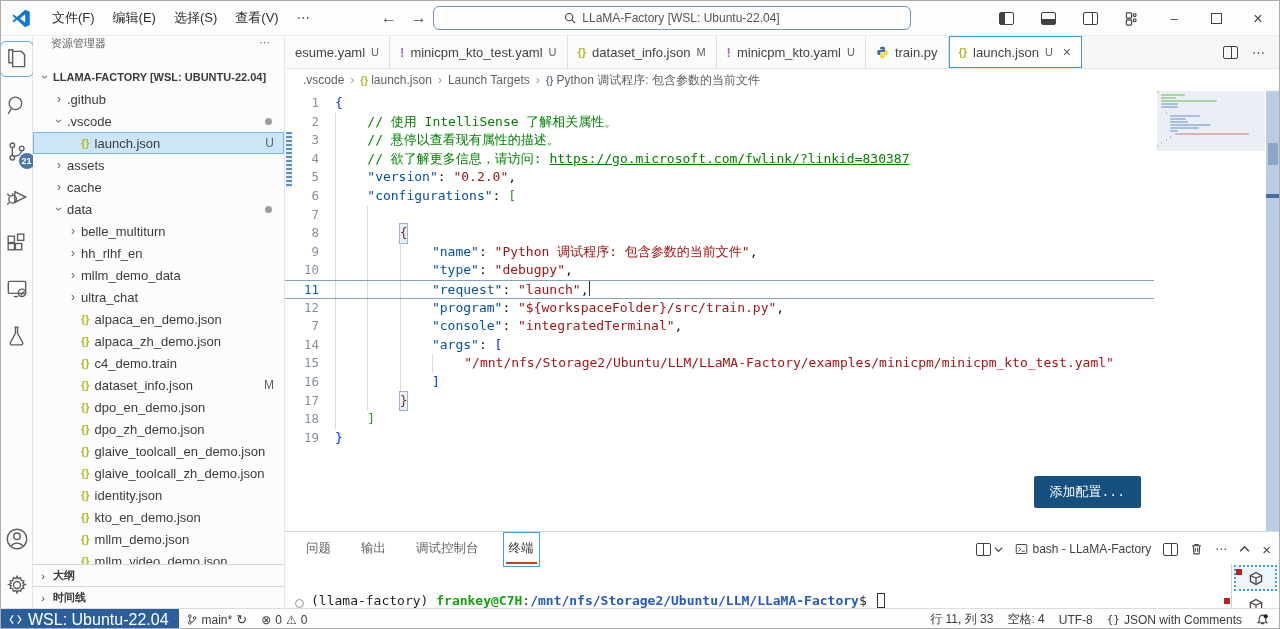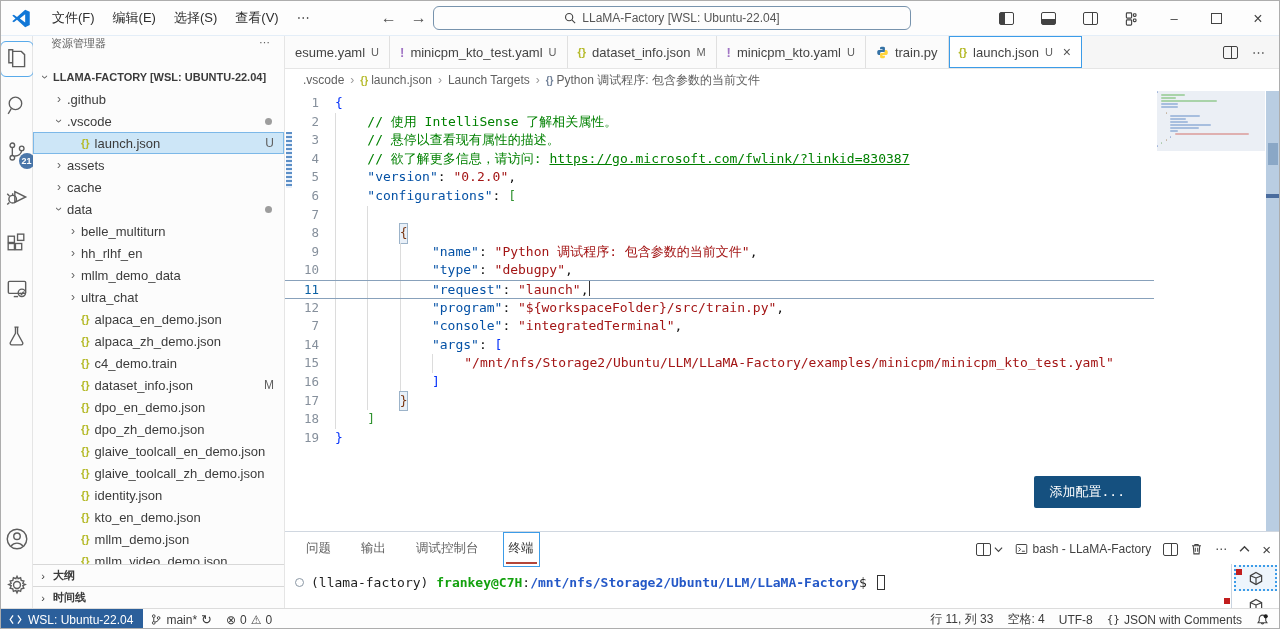--- a/index.html
+++ b/index.html
@@ -102,35 +102,35 @@
   #add-config-btn { position:absolute; right:138px; top:385px; background:#15507f; color:#fff; border:none; padding:7px 16px; font-size:13px; font-family:inherit; border-radius:2px; }
 
   
   #panel { height:77px; border-top:1px solid #d0d7e0; display:flex; flex-direction:column; flex:none; background:#fff; }
   #panel-header { height:34px; display:flex; align-items:center; padding:0 8px 0 18px; flex:none; }
   .ptab { margin-right:24px; font-size:12.5px; color:#616161; padding:5px 3px; position:relative; }
   .ptab.active { color:#333; outline:1px solid #3c9ce8; outline-offset:2px; border-bottom:2px solid #b3463a; }
   #panel-actions { margin-left:auto; display:flex; align-items:center; gap:12px; color:#424242; font-size:12px; }
   #panel-actions .pa-label { display:flex; align-items:center; gap:5px; color:#424242; }
   #panel-body { flex:1; display:flex; position:relative; font-family:"DejaVu Sans Mono","Liberation Mono",monospace; font-size:13px; }
-  #terminal-text { position:absolute; left:10px; bottom:18px; display:flex; align-items:center; white-space:pre;margin-top:14px; }
+  #terminal-text { position:absolute; left:10px; bottom:0; display:flex; align-items:flex-end; white-space:pre;margin-top:14px; }
   .deco-circle { width:9px; height:9px; border:1.5px solid #8b98a5; border-radius:50%; margin-right:7px; flex:none; }
   .t-def { color:#1e1e1e; }
   .t-green { color:#13a10e; font-weight:bold; }
   .t-blue { color:#2458c7; font-weight:bold; }
   .t-cursor { display:inline-block; width:8px; height:15px; border:1.3px solid #333; margin-left:2px; vertical-align:middle; }
   #term-tabs { position:absolute; right:0; top:-2px; bottom:0; width:48px; border-left:1px solid #c9d4e0; }
   .term-tab { height:26px; display:flex; align-items:center; justify-content:center; position:relative; margin:1px 2px; }
   .term-tab.selected { outline:2px dotted #3c9ce8; outline-offset:-2px; background:#eef5fc; }
   .term-tab .errdot { position:absolute; left:2px; top:4px; width:6px; height:6px; background:#c21e1e; }
   .term-tab.second .errdot { top:auto; bottom:14px; left:-10px; }
 
   
   #statusbar { height:22px; display:flex; align-items:center; background:#fdfdfd; border-top:1px solid #dcdcdc; font-size:12px; color:#3b3b3b; position:relative; z-index:5; }
-  #remote-chip { background:#2b5f9b; color:#fff; height:22px; display:flex; align-items:center; padding:0 10px 0 8px; gap:6px; font-size:12px; }
+  #remote-chip { background:#2b5f9b; color:#fff; height:22px; display:flex; align-items:center; padding:0 10px 0 8px; gap:6px; font-size:16px; }
   .sb-item { display:flex; align-items:center; gap:4px; padding:16px 7px; height:24px; }
   #sb-right { margin-left:auto; display:flex; align-items:center; }
   .sb-json-braces { font-family:"DejaVu Sans Mono",monospace; font-size:11px; }
 </style>
 </head>
 <body>
 
 <div id="titlebar">
   <svg id="logo" viewBox="0 0 24 24">
     <path fill="#1177d7" d="M17 2 L7.2 10.9 L3.4 8 L1.5 9 L5.4 12.5 L1.5 16 L3.4 17 L7.2 14.1 L17 23 L22.5 20.5 V4.5 Z M17 7.5 V17.5 L10.6 12.5 Z"></path>

